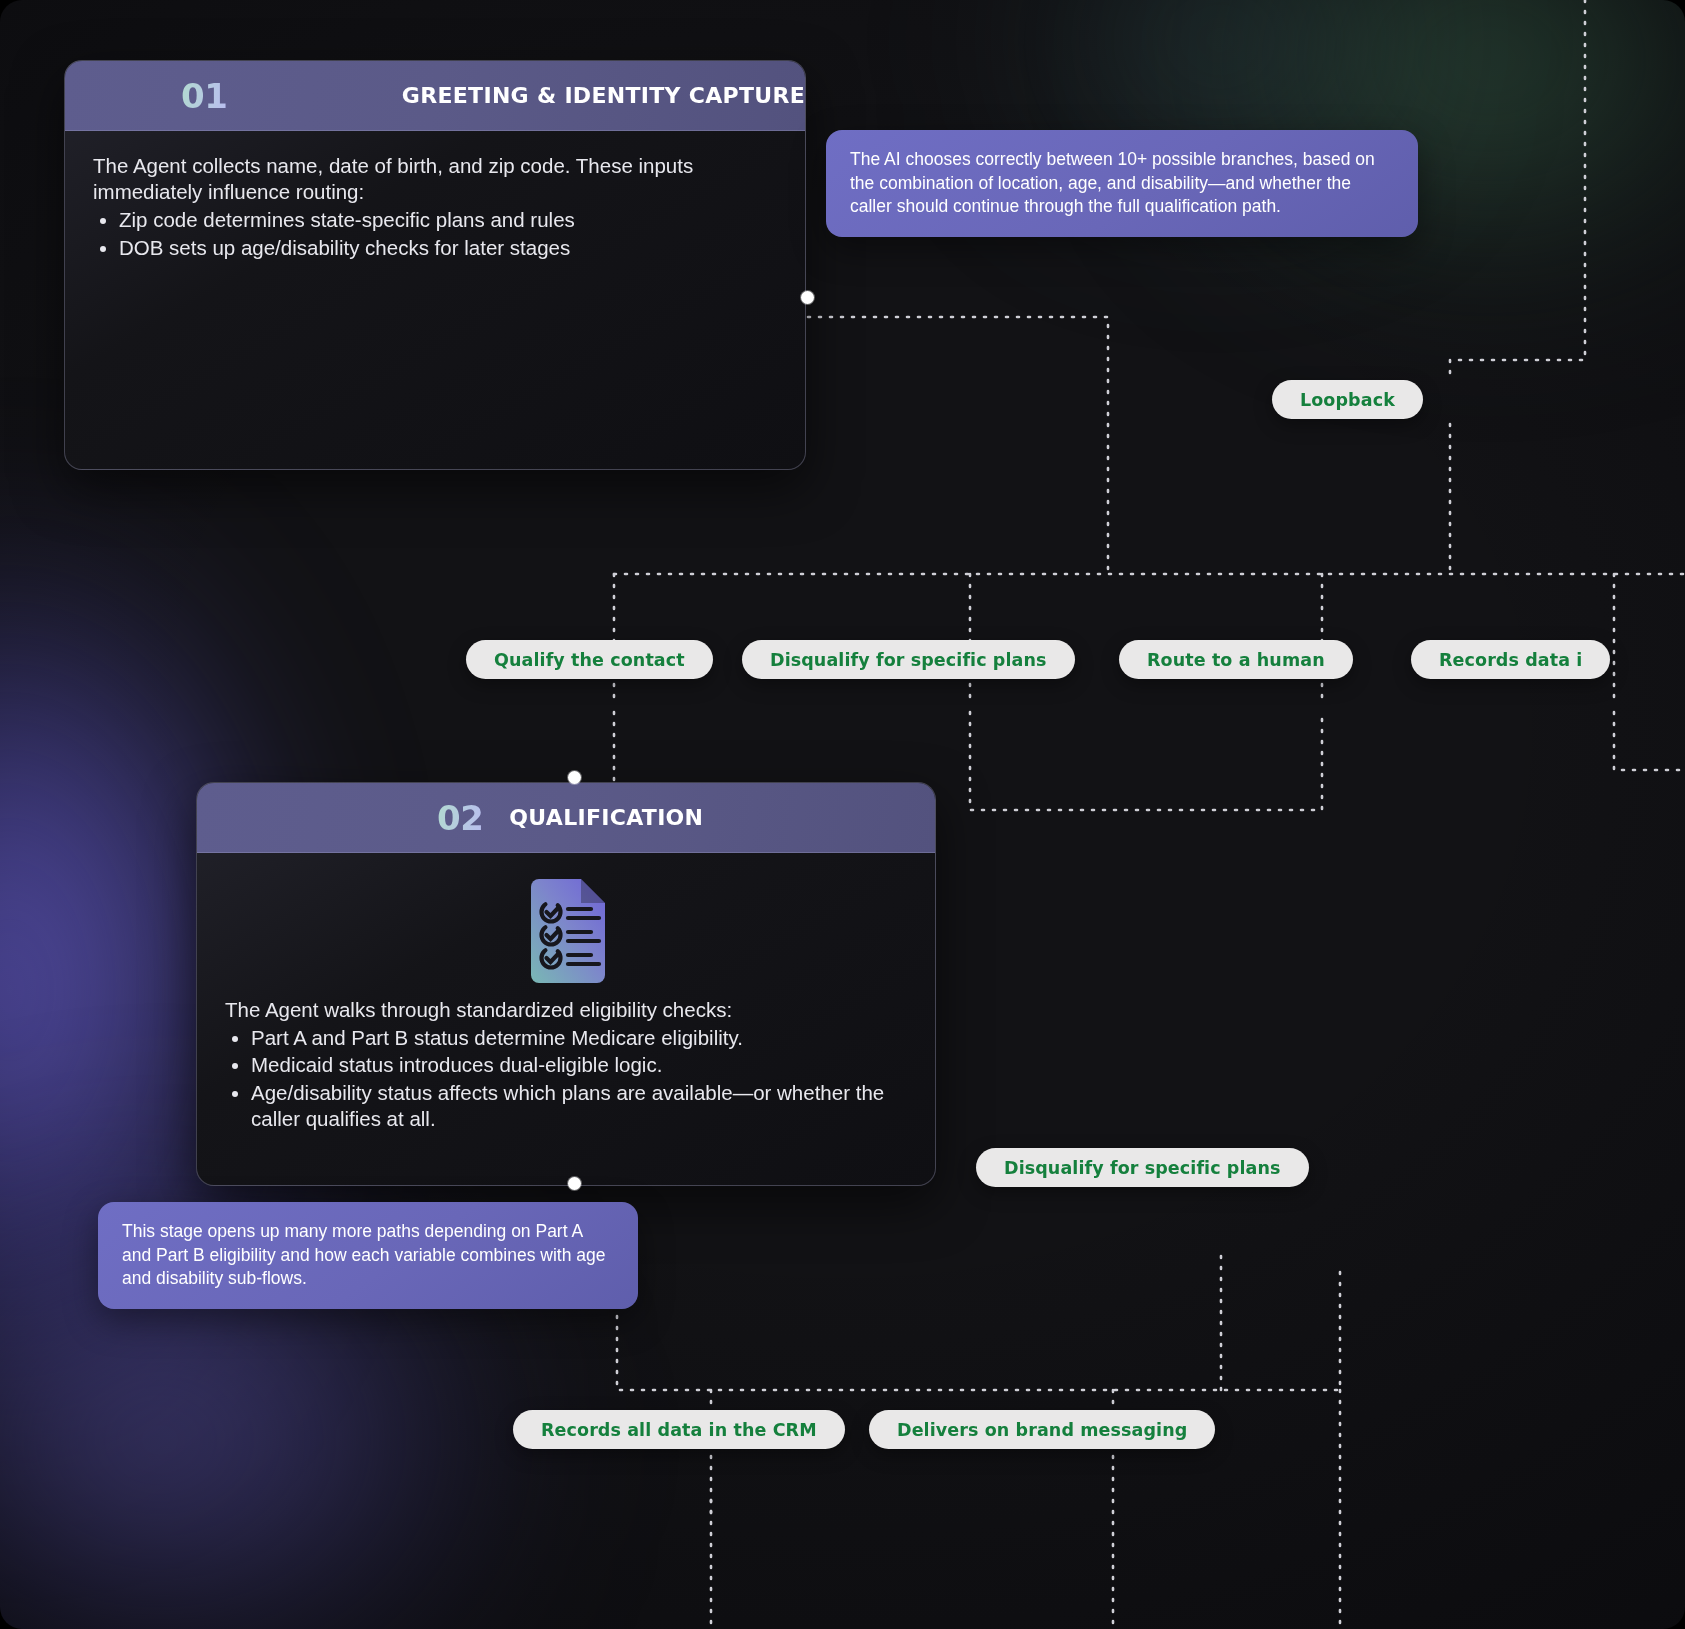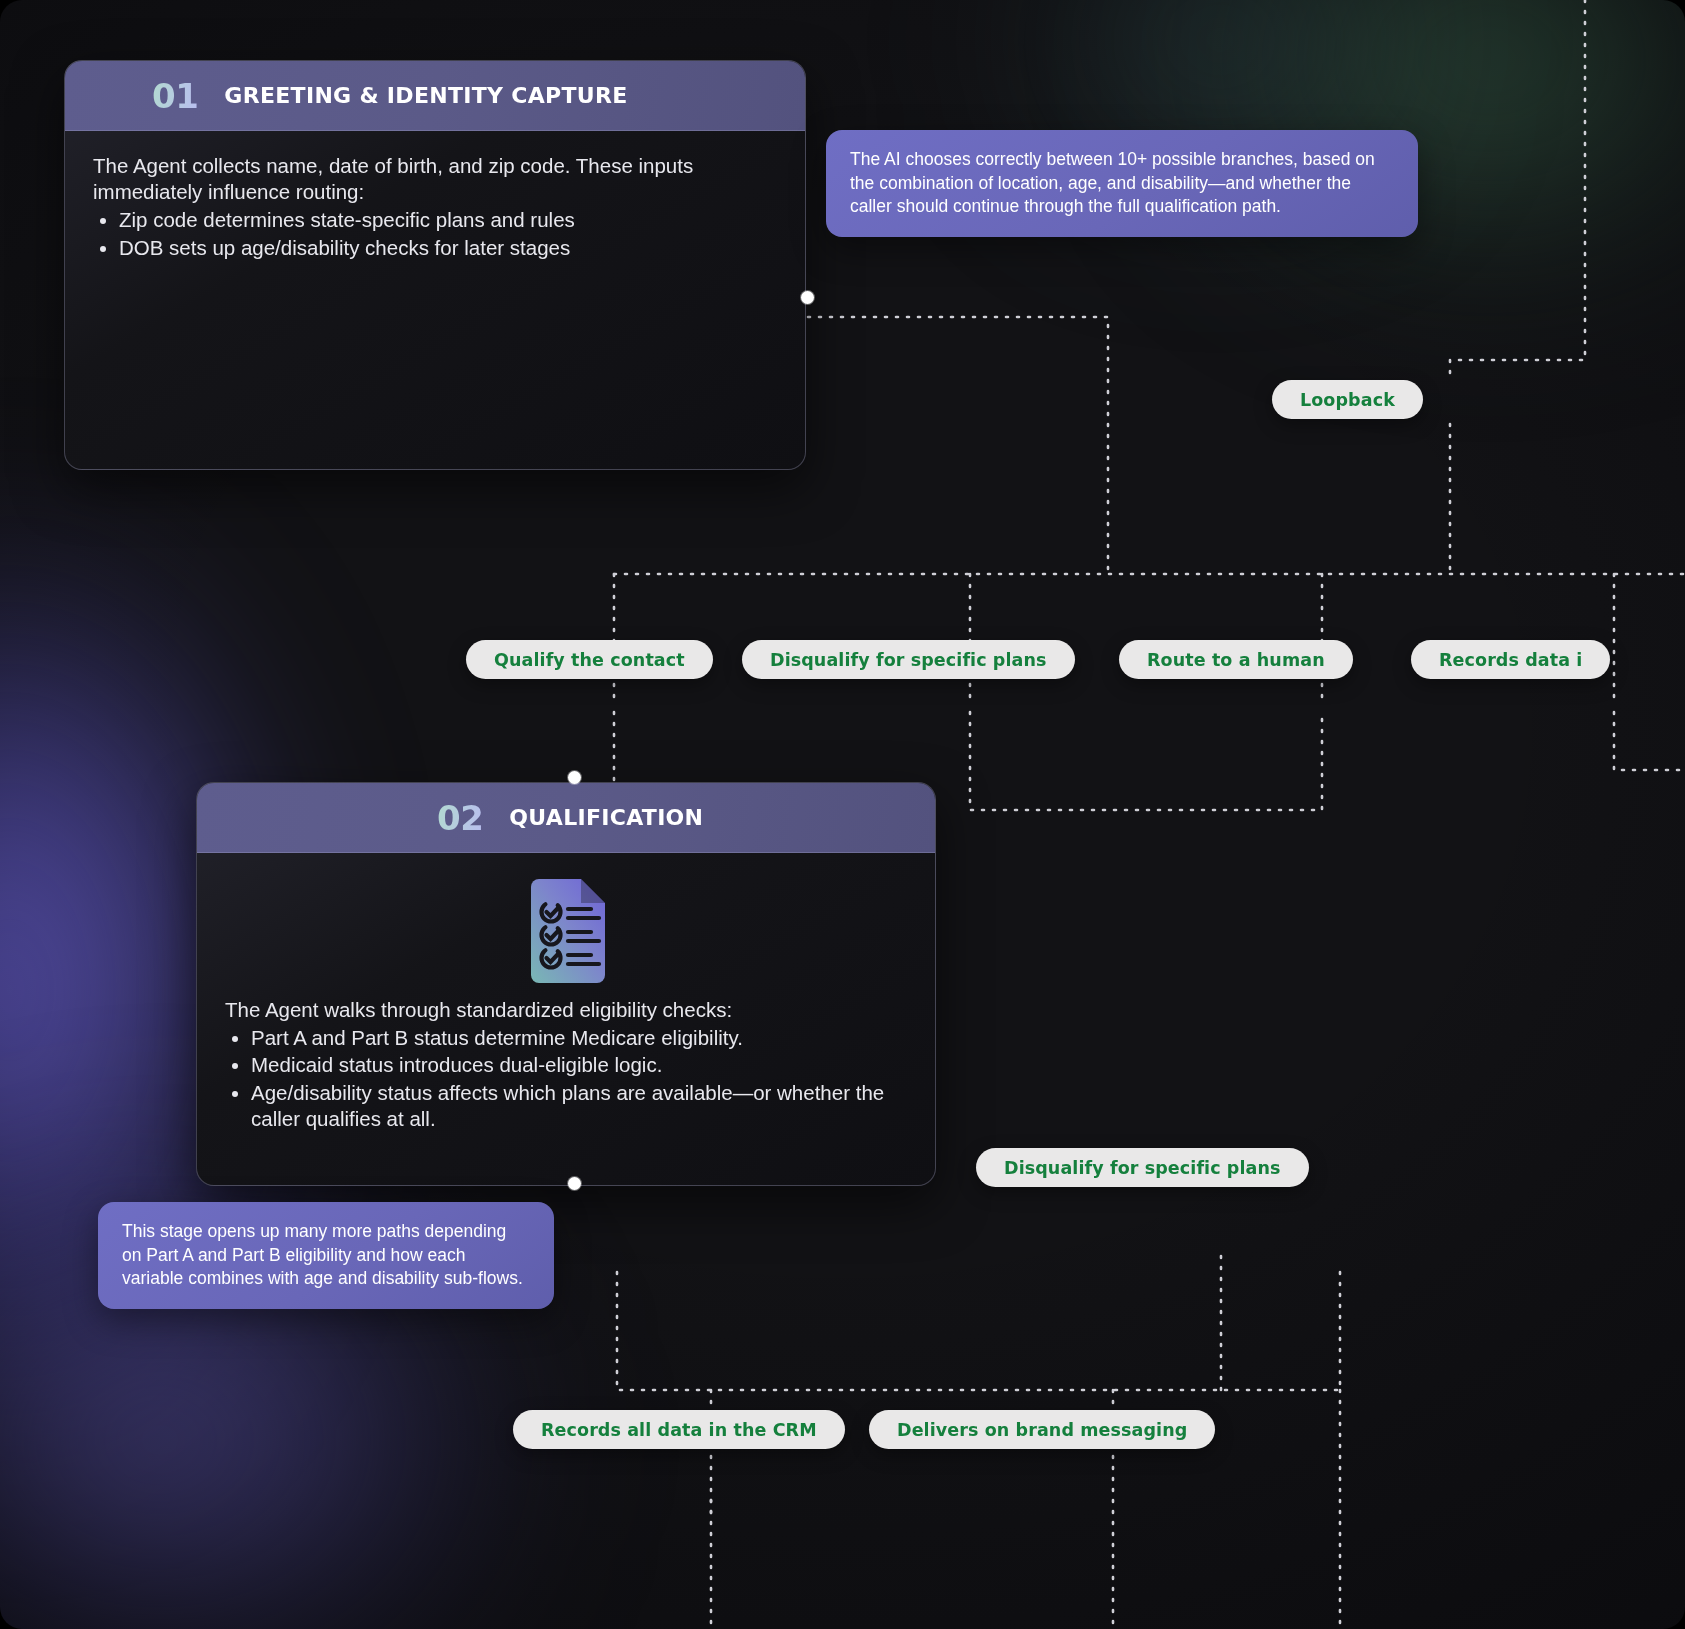--- a/index.html
+++ b/index.html
@@ -62,21 +62,21 @@
   .stage-title {
     font-family:"DejaVu Sans", sans-serif;
     font-weight:900; font-size:22px; letter-spacing:0.3px; color:#fff;
   }
   .stage-body { padding:22px 28px 26px 28px; position:relative; }
   .stage-text { color:#e8e8ee; font-size:20.5px; line-height:1.28; }
   .stage-text ul { margin:2px 0 0 26px; }
   .stage-text li { margin-top:1px; }
 
   #card01 { left:64px; top:60px; width:742px; height:410px; }
-  #card01 .stage-head { justify-content:flex-start; padding-left:87px; }
+  #card01 .stage-head { justify-content:space-between; padding-left:116px; }
   #card02 { left:196px; top:782px; width:740px; height:404px; }
   #card02 .stage-head { justify-content:flex-start; padding-left:240px; }
 
   
   .bubble-wrap { position:relative; height:120px; }
   .bubble {
     position:absolute; left:313px; top:8px; width:133px; height:68px;
     border-radius:20px;
     background:linear-gradient(115deg,#7fa8ab 0%, #7a86c0 55%, #6d6cc9 100%);
     display:flex; align-items:center; justify-content:center;
@@ -98,21 +98,21 @@
 
   
   .note {
     position:absolute; border-radius:16px;
     background:linear-gradient(145deg,#6f6ec4 0%, #6967b8 55%, #5f5eac 100%);
     color:#fff; font-size:17.5px; line-height:1.35;
     padding:18px 24px;
     box-shadow:0 12px 34px rgba(0,0,0,0.40);
   }
   #note-top { left:826px; top:130px; width:592px; }
-  #note-bottom { left:98px; top:1202px; width:456px; }
+  #note-bottom { left:98px; top:1202px; width:540px; }
 
   
   .pill {
     position:absolute;
     background:#e9e8e8;
     color:#15803d;
     font-family:"DejaVu Sans", sans-serif;
     font-weight:900; font-size:17.5px; letter-spacing:0.1px;
     border-radius:999px;
     height:39px; display:flex; align-items:center; justify-content:center;

